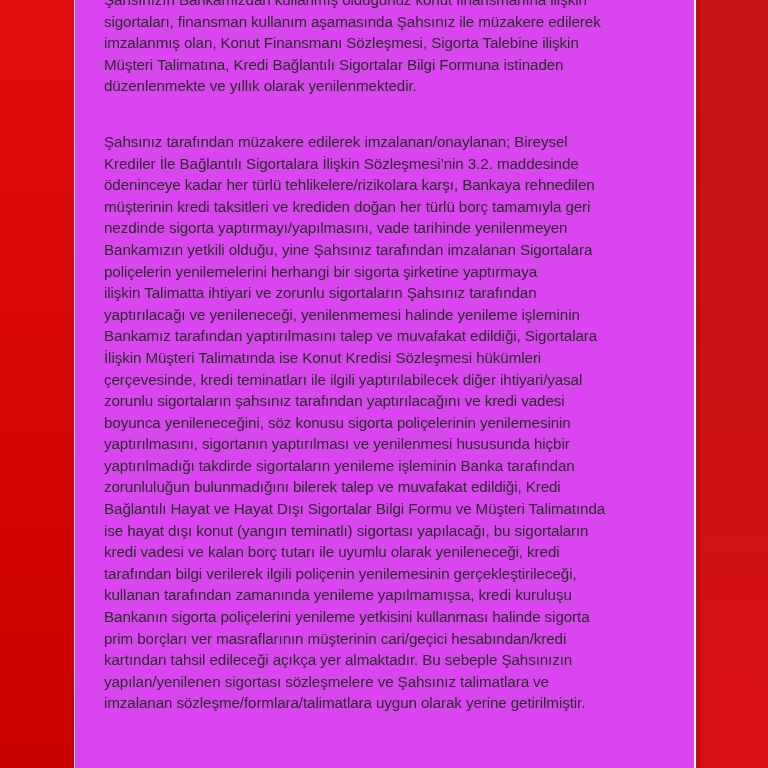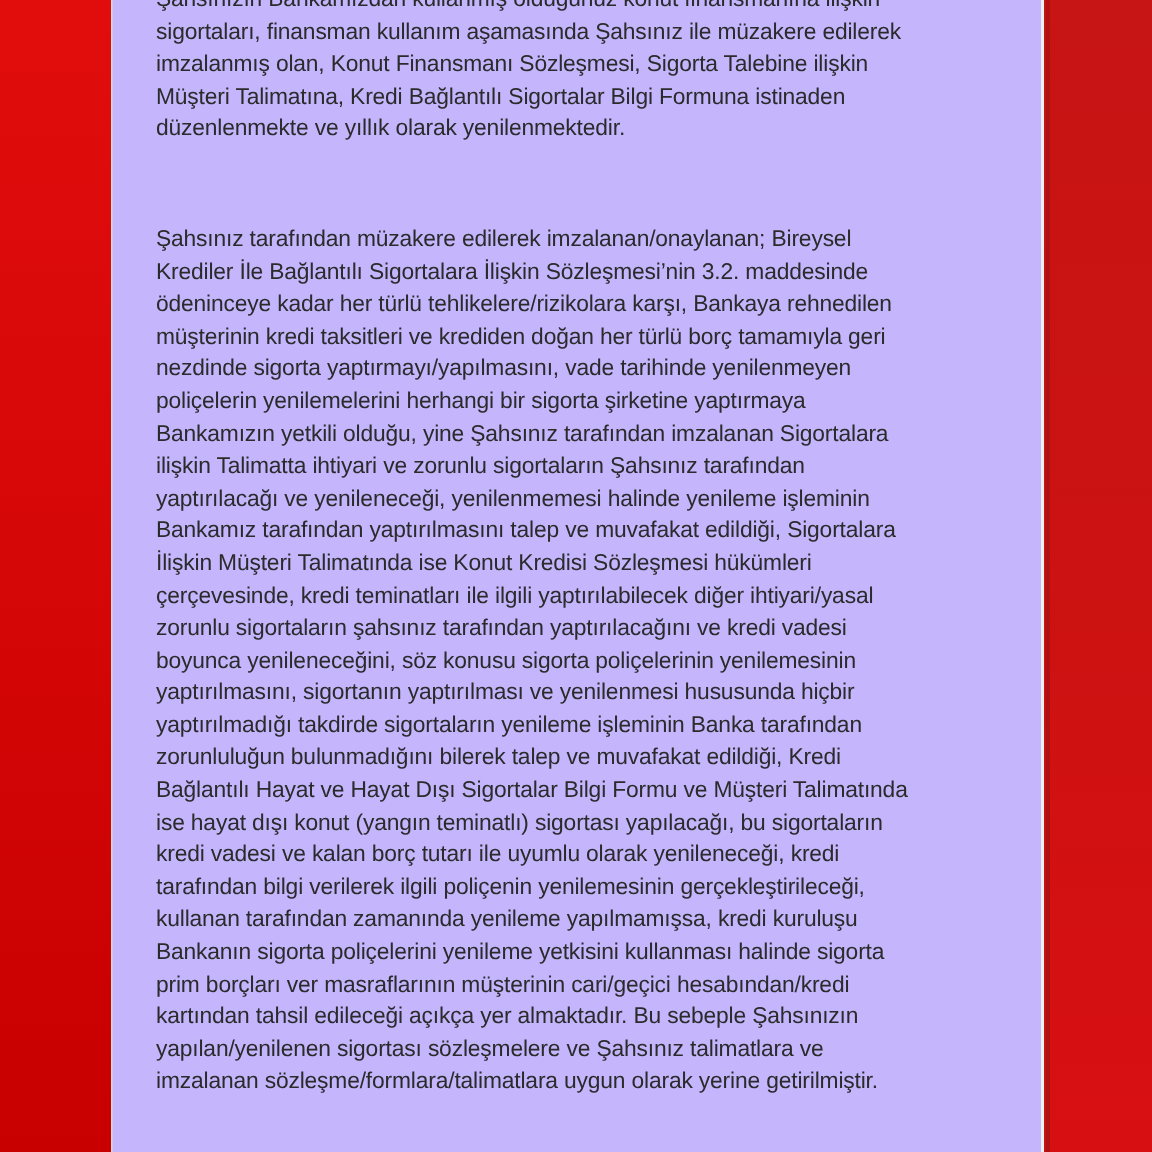--- a/index.html
+++ b/index.html
@@ -32,42 +32,42 @@
       left: 0; top: 0;
       width: 3px; height: 100%;
       background: #b01010;
     }
     .panel {
       position: absolute;
       left: 74px;
       top: 0;
       width: 622px;
       height: 768px;
-      background: #c4b5fd;
+      background: #d946ef;
       border-left: 1px solid #d9d9d9;
       border-right: 2px solid #eef0f0;
       box-sizing: border-box;
       overflow: hidden;
     }
     .content {
       position: absolute;
       left: 29px;
       top: -11px;
       width: 575px;
       color: #2b2b2b;
       font-size: 15.2px;
       line-height: 21.6px;
       letter-spacing: -0.1px;
     }
     .content p {
       margin: 0;
       white-space: normal;
     }
     .content p + p {
-      margin-top: 52px;
+      margin-top: 34px;
     }
     .line {
       display: block;
       white-space: nowrap;
     }
   </style>
 </head>
 <body>
 
 <div class="side-left"></div>
@@ -81,22 +81,22 @@
       <span class="line">imzalanmış olan, Konut Finansmanı Sözleşmesi, Sigorta Talebine ilişkin</span>
       <span class="line">Müşteri Talimatına, Kredi Bağlantılı Sigortalar Bilgi Formuna istinaden</span>
       <span class="line">düzenlenmekte ve yıllık olarak yenilenmektedir.</span>
     </p>
     <p>
       <span class="line">Şahsınız tarafından müzakere edilerek imzalanan/onaylanan; Bireysel</span>
       <span class="line">Krediler İle Bağlantılı Sigortalara İlişkin Sözleşmesi’nin 3.2. maddesinde</span>
       <span class="line">ödeninceye kadar her türlü tehlikelere/rizikolara karşı, Bankaya rehnedilen</span>
       <span class="line">müşterinin kredi taksitleri ve krediden doğan her türlü borç tamamıyla geri</span>
       <span class="line">nezdinde sigorta yaptırmayı/yapılmasını, vade tarihinde yenilenmeyen</span>
+      <span class="line">Bankamızın yetkili olduğu, yine Şahsınız tarafından imzalanan Sigortalara</span>
       <span class="line">poliçelerin yenilemelerini herhangi bir sigorta şirketine yaptırmaya</span>
-      <span class="line">Bankamızın yetkili olduğu, yine Şahsınız tarafından imzalanan Sigortalara</span>
       <span class="line">ilişkin Talimatta ihtiyari ve zorunlu sigortaların Şahsınız tarafından</span>
       <span class="line">yaptırılacağı ve yenileneceği, yenilenmemesi halinde yenileme işleminin</span>
       <span class="line">Bankamız tarafından yaptırılmasını talep ve muvafakat edildiği, Sigortalara</span>
       <span class="line">İlişkin Müşteri Talimatında ise Konut Kredisi Sözleşmesi hükümleri</span>
       <span class="line">çerçevesinde, kredi teminatları ile ilgili yaptırılabilecek diğer ihtiyari/yasal</span>
       <span class="line">zorunlu sigortaların şahsınız tarafından yaptırılacağını ve kredi vadesi</span>
       <span class="line">boyunca yenileneceğini, söz konusu sigorta poliçelerinin yenilemesinin</span>
       <span class="line">yaptırılmasını, sigortanın yaptırılması ve yenilenmesi hususunda hiçbir</span>
       <span class="line">yaptırılmadığı takdirde sigortaların yenileme işleminin Banka tarafından</span>
       <span class="line">zorunluluğun bulunmadığını bilerek talep ve muvafakat edildiği, Kredi</span>

